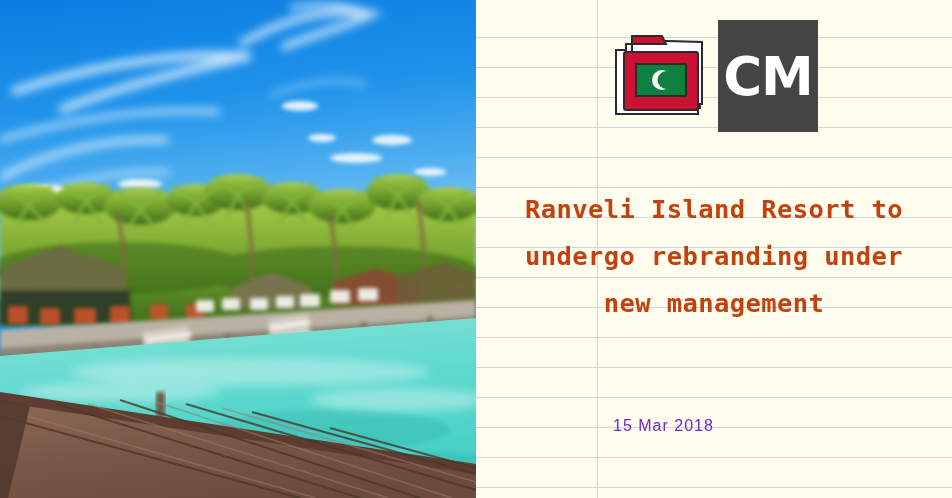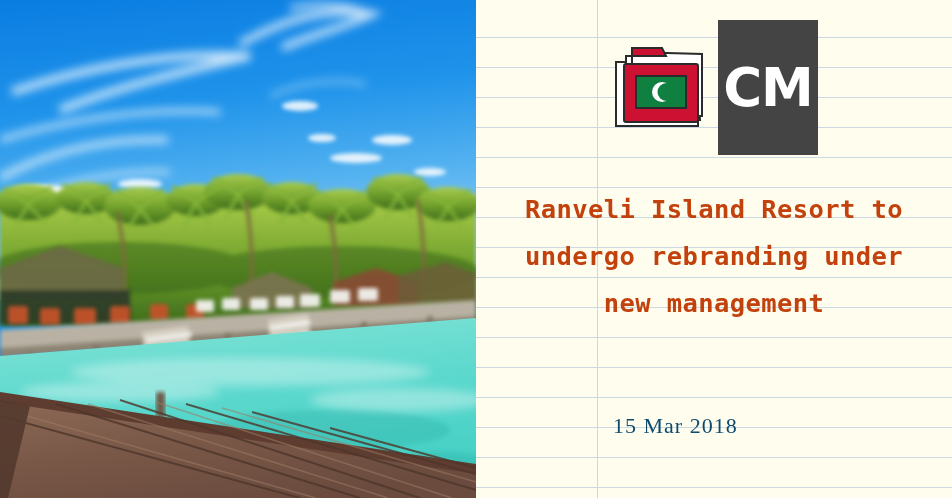--- a/index.html
+++ b/index.html
@@ -64,21 +64,21 @@
     position:absolute;
     left:0; top:20px;
     width:476px;
     display:flex;
     align-items:center;
     justify-content:center;
     gap:12px;
   }
   #folder-flag-icon { display:block; width:96px; height:92px; }
   #cm-badge {
-    width:100px; height:135px;
+    width:100px; height:112px;
     background:#444444;
     display:flex;
     align-items:center;
     justify-content:center;
   }
   #cm-text {
     color:#ffffff;
     font-family:"DejaVu Sans", sans-serif;
     font-weight:bold;
     font-size:53px;
@@ -98,24 +98,24 @@
     line-height:47px;
     color:#c2410c;
     letter-spacing:0.4px;
     white-space:pre-line;
   }
 
   
   #date {
     position:absolute;
     left:137px; top:411px;
-    font-family:Liberation Serif, serif;
-    font-size:22px;
+    font-family:Liberation Sans, sans-serif;
+    font-size:16px;
     line-height:30px;
-    color:#0c4a6e;
+    color:#6d28d9;
     letter-spacing:1px;
   }
 </style>
 </head>
 <body>
 
 <div id="page">
 
   <div id="photo">
     <svg viewBox="0 0 476 498" preserveAspectRatio="none" aria-hidden="true">

